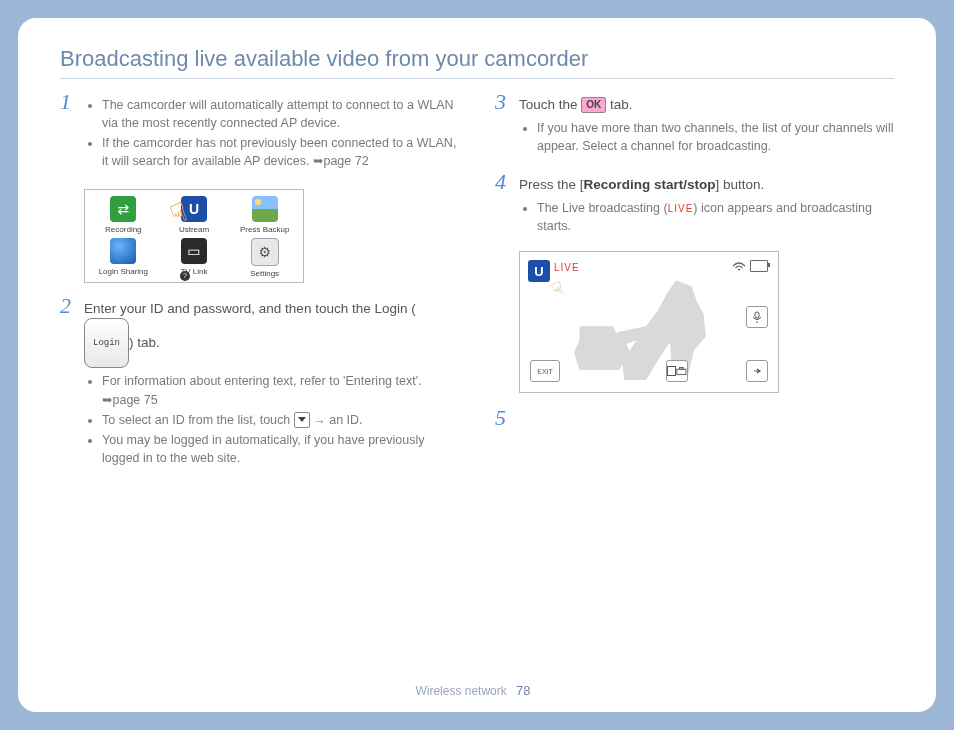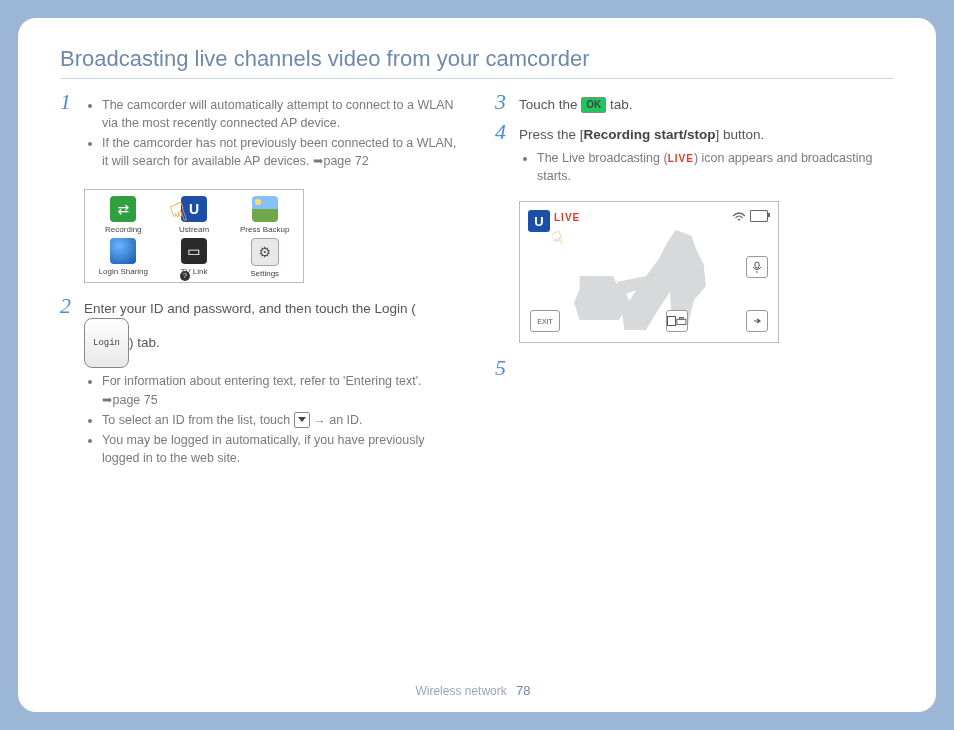--- a/index.html
+++ b/index.html
@@ -83,21 +83,21 @@
   .inline-icon {
     display: inline-block;
     border: 1px solid #888;
     border-radius: 2px;
     font-size: 10px;
     padding: 0 4px;
     line-height: 14px;
     height: 14px;
     vertical-align: middle;
     color: #444;
-    background: #22c55e;
+    background: #f9a8d4;
   }
   .pill {
     display: inline-flex;
     align-items: center;
     justify-content: center;
     border: 1px solid #888;
     border-radius: 8px;
     font-size: 9px;
     padding: 18px 8px;
     line-height: 12px;
@@ -189,21 +189,21 @@
     color: #fff;
     font-size: 7px;
     border-radius: 50%;
     display: flex;
     align-items: center;
     justify-content: center;
   }
 
   .live-red {
     color: #e23a2a;
-    font-weight: bold;
+    font-weight: normal;
     font-size: 10px;
     letter-spacing: 1px;
   }
 
   .viewfinder {
     border: 1px solid #bbb;
     width: 258px;
     height: 140px;
     margin: 6px 0 14px 24px;
     position: relative;
@@ -260,21 +260,21 @@
     color: #9aa6b8;
   }
   .footer .pg { color: #6f89ad; font-size: 13px; margin-left: 6px;}
 </style>
 </head>
 <body>
 
 <div class="page-outer">
   <div class="page-inner">
 
-    <h1 class="title">Broadcasting live channels video from your camcorder</h1>
+    <h1 class="title">Broadcasting live available video from your camcorder</h1>
     <div class="rule"></div>
 
     <div class="cols">
 
       <div class="col">
 
         <div class="step">
           <div class="step-num">1</div>
           <div class="step-body">
             <ul class="note">
@@ -332,20 +332,23 @@
       </div>
 
       <div class="col">
 
         <div class="step">
           <div class="step-num">3</div>
           <div class="step-body">
             <span class="lead">
               <span>Touch the </span><span class="inline-icon"><b>OK</b></span><span> tab.</span>
             </span>
+            <ul class="note">
+              <li>If you have more than two channels, the list of your channels will appear. Select a channel for broadcasting.</li>
+            </ul>
           </div>
         </div>
 
         <div class="step">
           <div class="step-num">4</div>
           <div class="step-body">
             <span class="lead">
               <span>Press the [</span><b>Recording start/stop</b><span>] button.</span>
             </span>
             <ul class="note">

